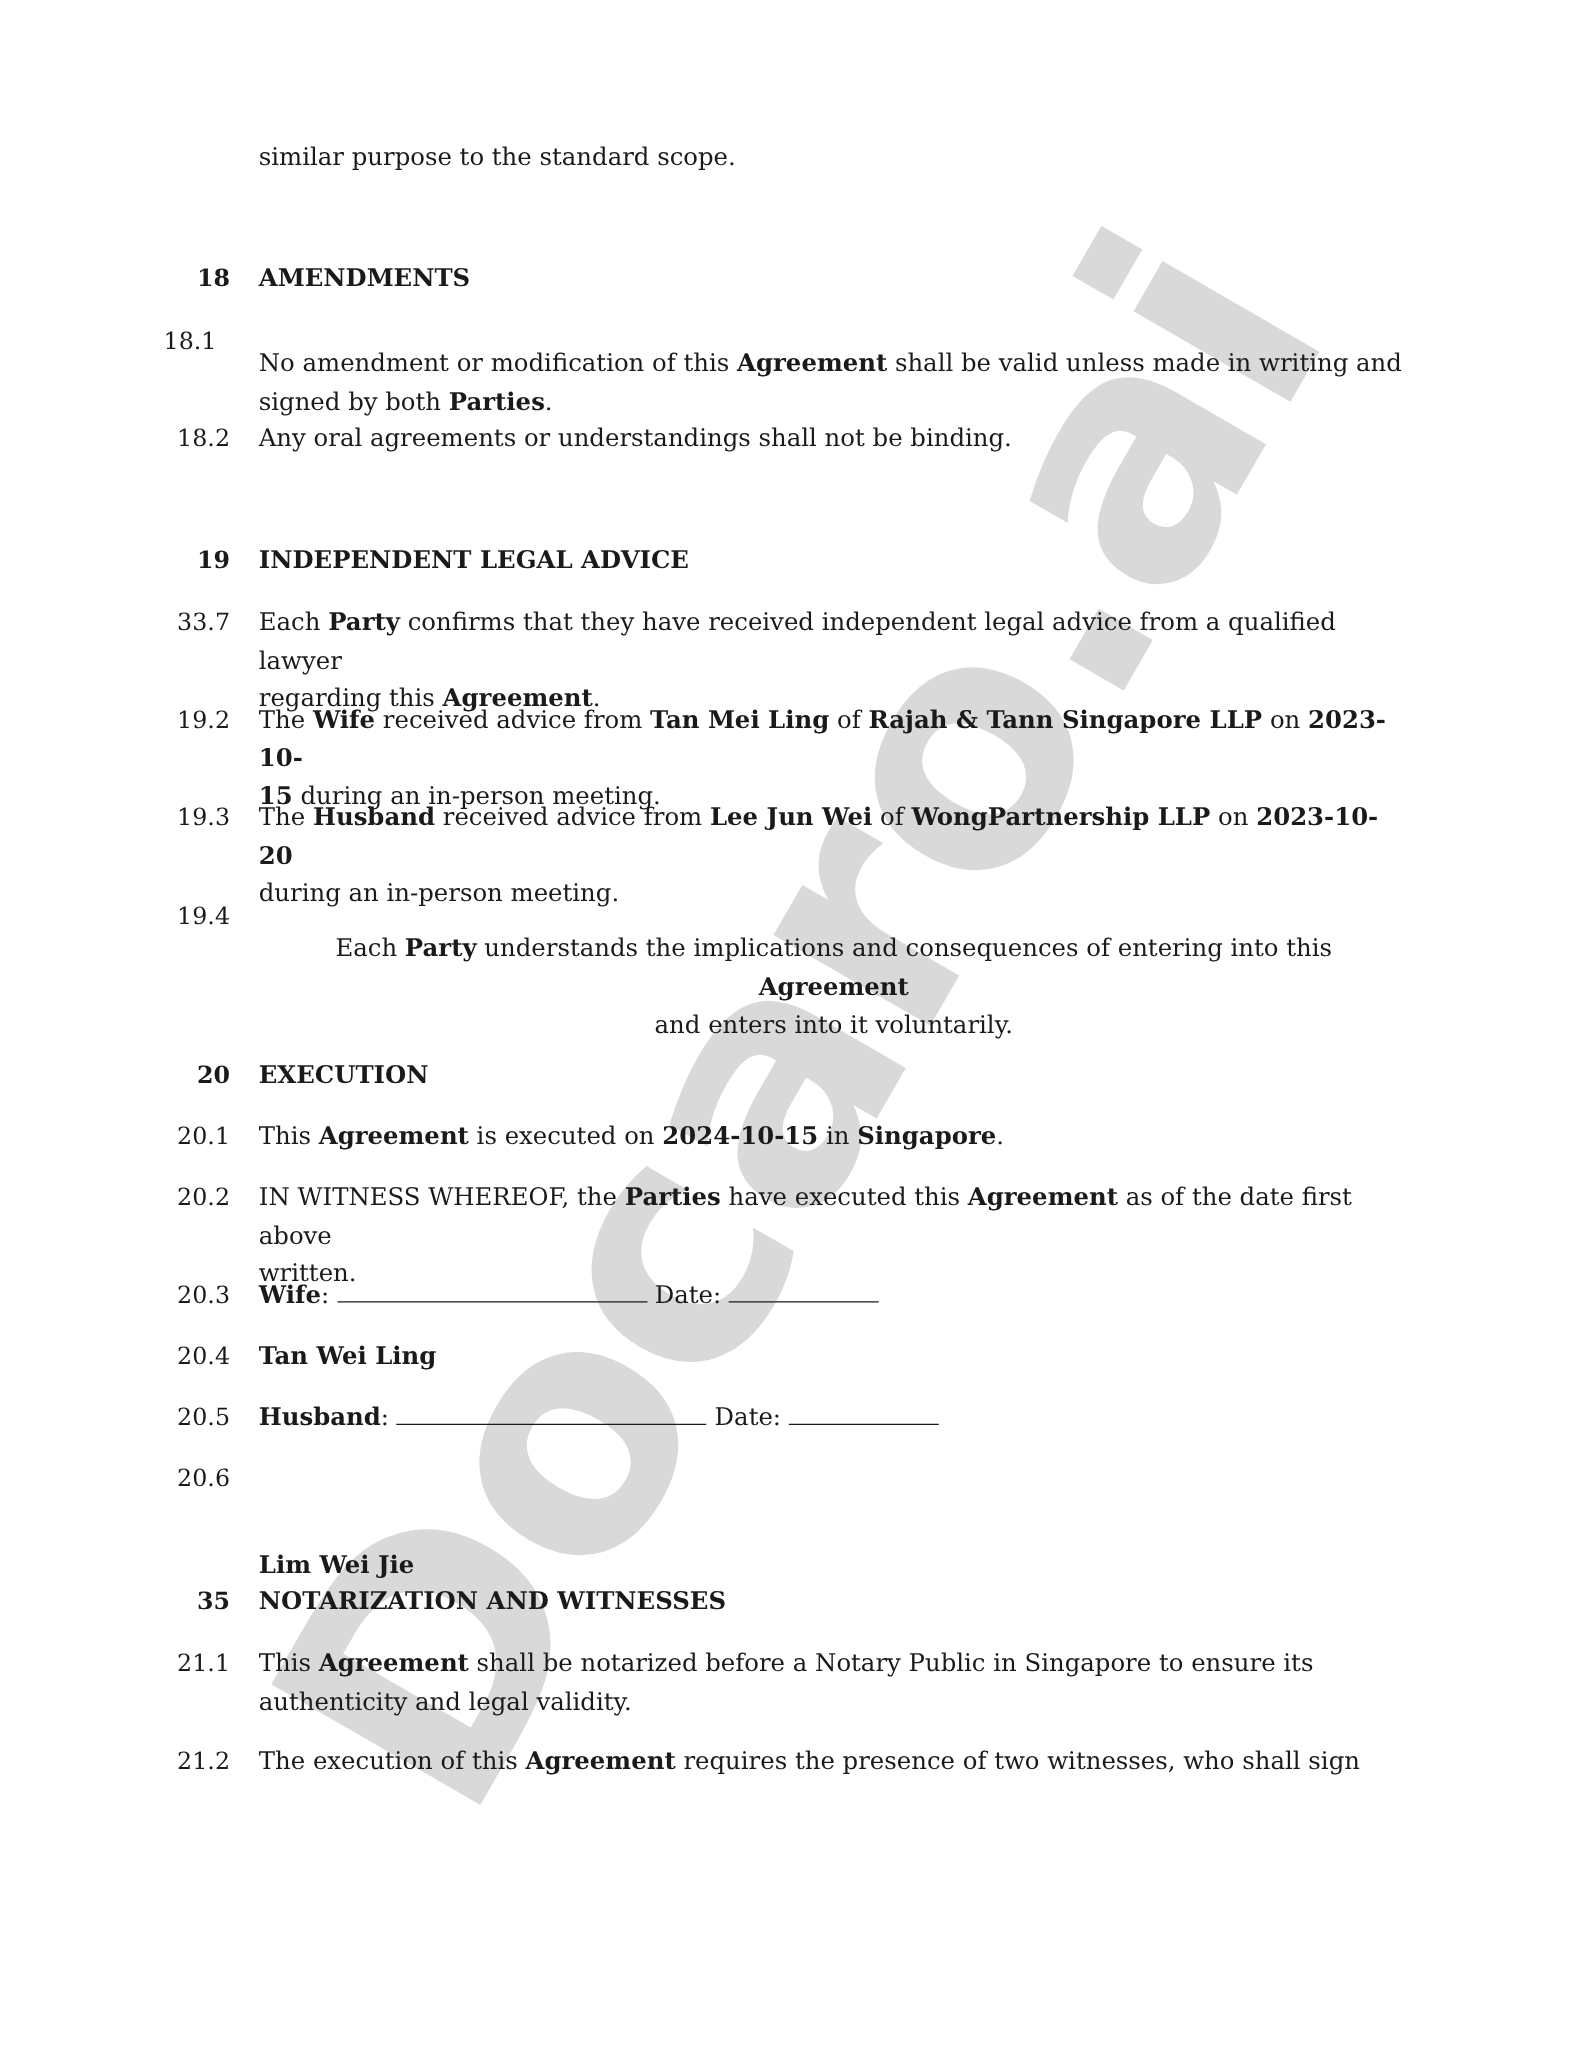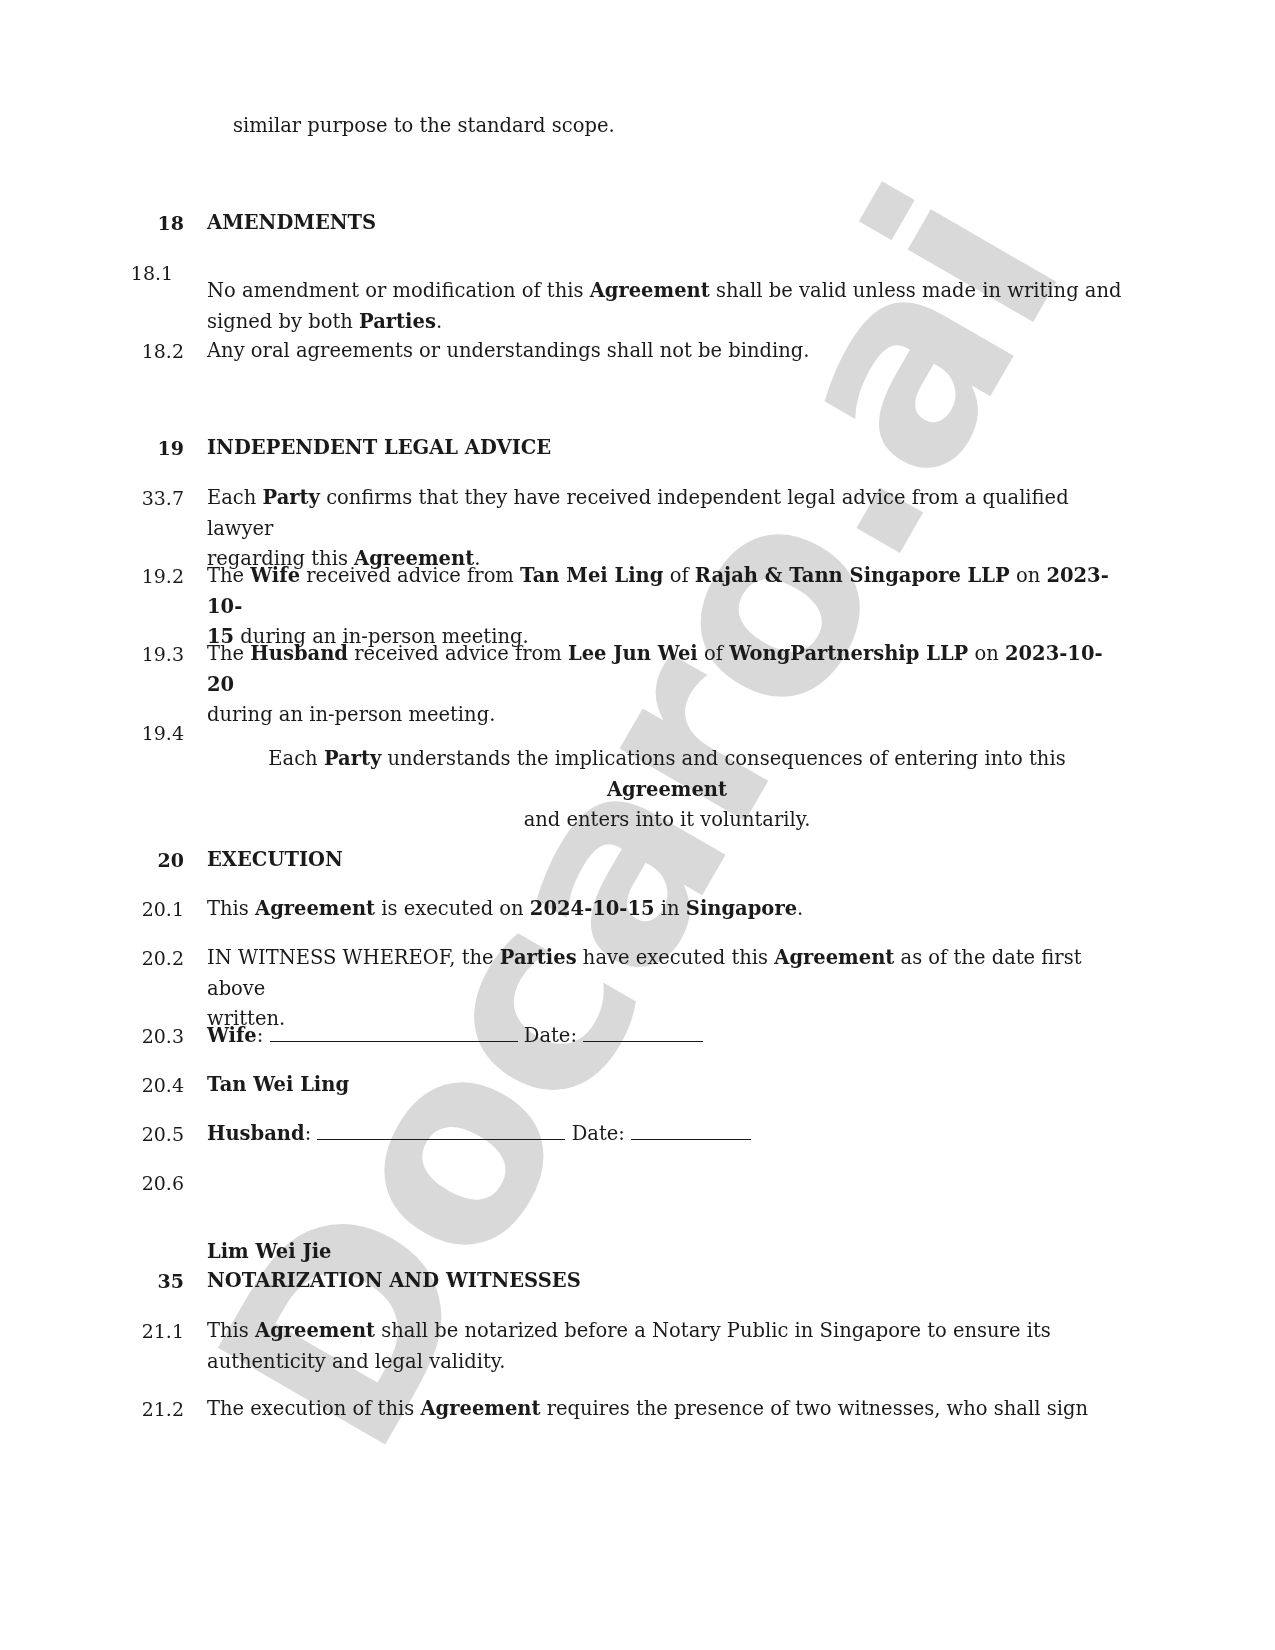--- a/index.html
+++ b/index.html
@@ -22,21 +22,21 @@
     .blank { display: inline-block; border-bottom: 1.5px solid #1a1a1a; height: 18px; vertical-align: baseline; }
   </style>
 </head>
 <body>
 
 <div class="page">
   <div class="watermark">Docaro.ai</div>
 
   <div class="content">
 
-    <div class="txt" style="top:111px;margin-left:26px;">similar purpose to the standard scope.</div>
+    <div class="txt" style="top:111px;">similar purpose to the standard scope.</div>
 
     <div class="heading">
       <div class="num" style="top:208px;">18</div>
       <div class="txt" style="top:208px;">AMENDMENTS</div>
     </div>
 
     <div>
       <div class="num" style="top:258px;text-align:center;">18.1</div>
       <div class="txt" style="top:276px;">
         <span>No amendment or modification of this </span><b>Agreement</b><span> shall be valid unless made in writing and</span><br>

